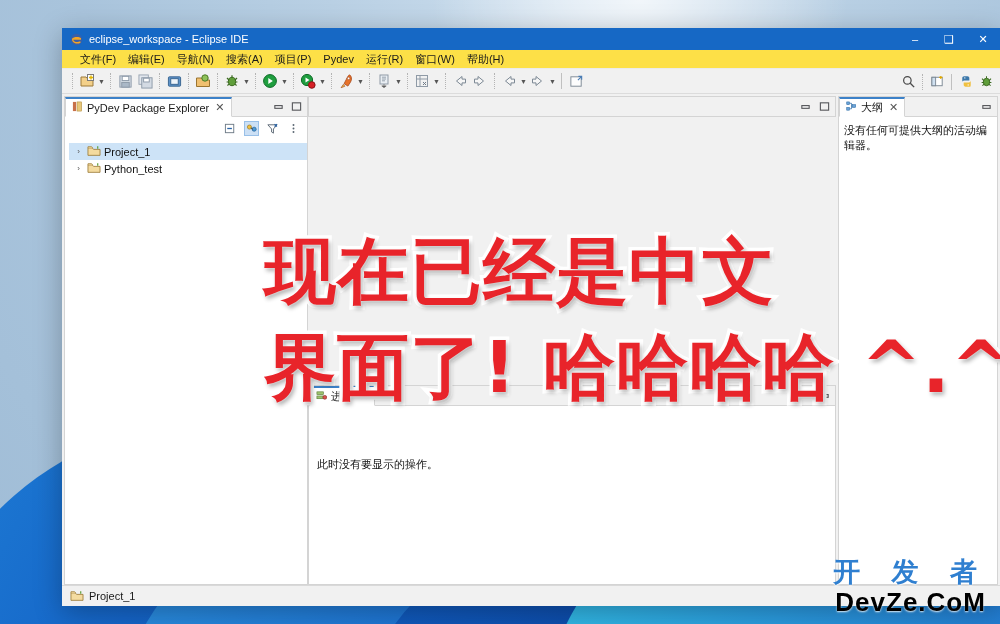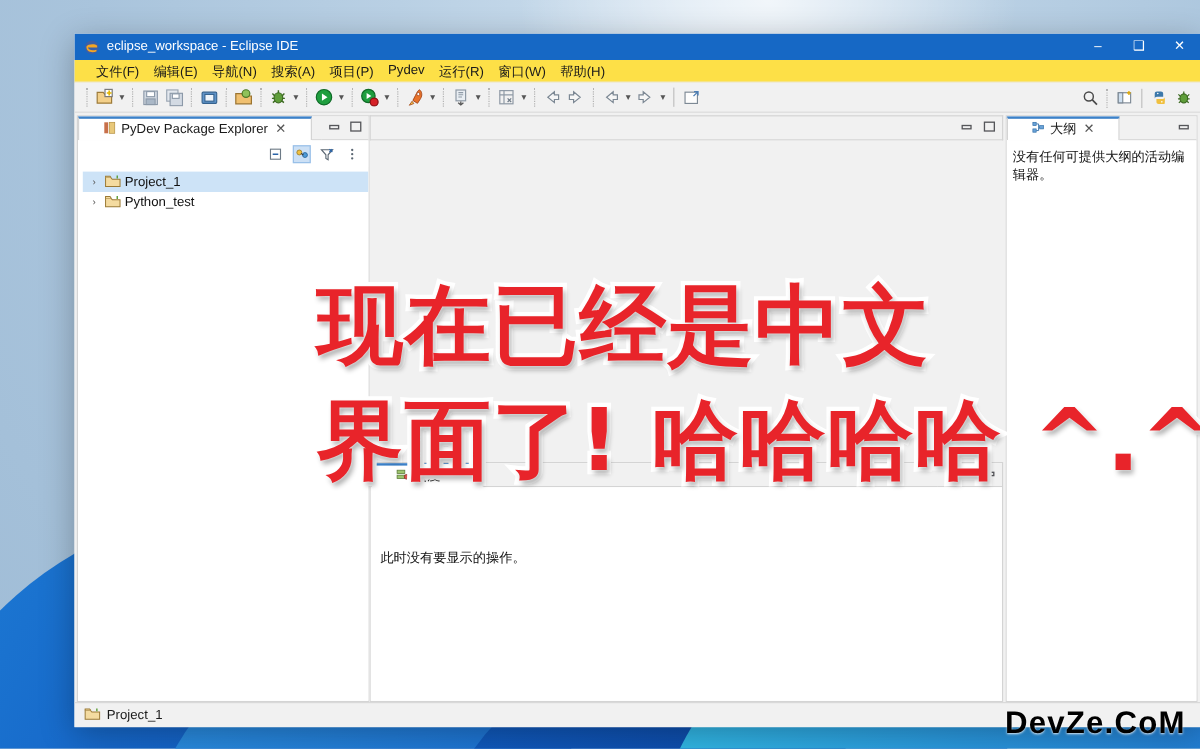--- a/index.html
+++ b/index.html
@@ -104,21 +104,21 @@
   
   .workbench { flex: 1; display: flex; min-height: 0; background: #f1f1f1; }
 
   
   .panel { background: #fff; border: 1px solid #d4d4d4; display: flex; flex-direction: column; }
   .panel-tabs {
     height: 20px; display: flex; align-items: stretch; background: #f1f1f1;
     flex: none; position: relative;
   }
   .panel-tab {
-    display: flex; align-items: center; gap: 4px; padding: 0 20px;
+    display: flex; align-items: center; gap: 4px; padding: 0 6px;
     font-size: 11px; color: #1a1a1a; background: #fff;
     border-top: 1px solid #d4d4d4; border-left: 1px solid #d4d4d4; border-right: 1px solid #d4d4d4;
     border-bottom: 1px solid #fff;
     white-space: nowrap;
   }
   .panel-tab.active { border-top: 2px solid #3c81c8; }
   .tab-close { font-size: 11px; color: #555; margin-left: 2px; }
   .tabs-filler { flex: 1; border-bottom: 1px solid #d4d4d4; }
   .tabs-actions {
     display: flex; align-items: center; gap: 7px; padding: 0 5px;
@@ -604,15 +604,16 @@
       <span>Project_1</span>
     </div>
   </div>
 
   <div id="overlay">
     <div class="ov-line" id="ov-line1">现在已经是中文</div>
     <div class="ov-line" id="ov-line2">界面了! 哈哈哈哈 ^.^</div>
   </div>
 
   <div id="watermark">
+    <div id="wm-cn">开 发 者</div>
     <div id="wm-en">DevZe.CoM</div>
   </div>
 </div>
 
 </body></html>

